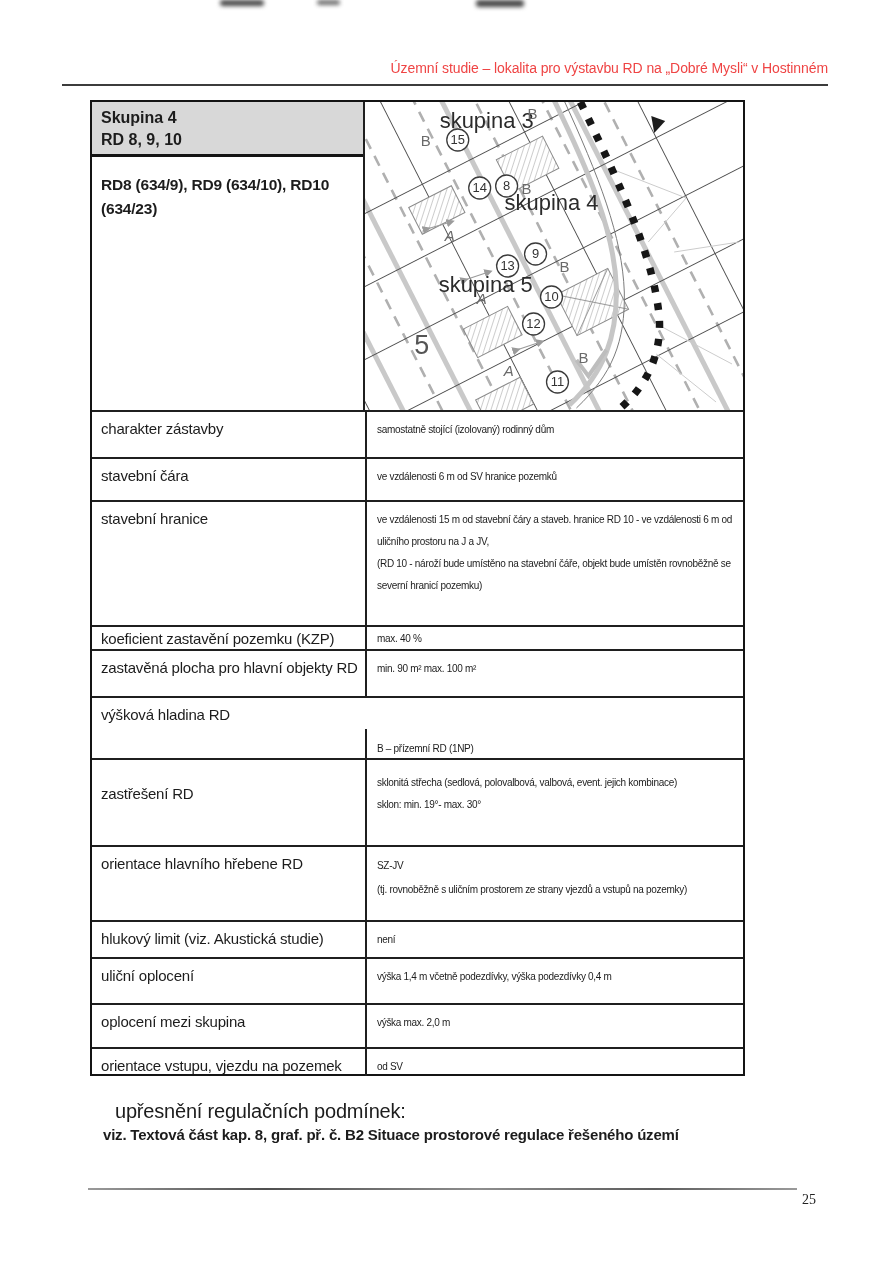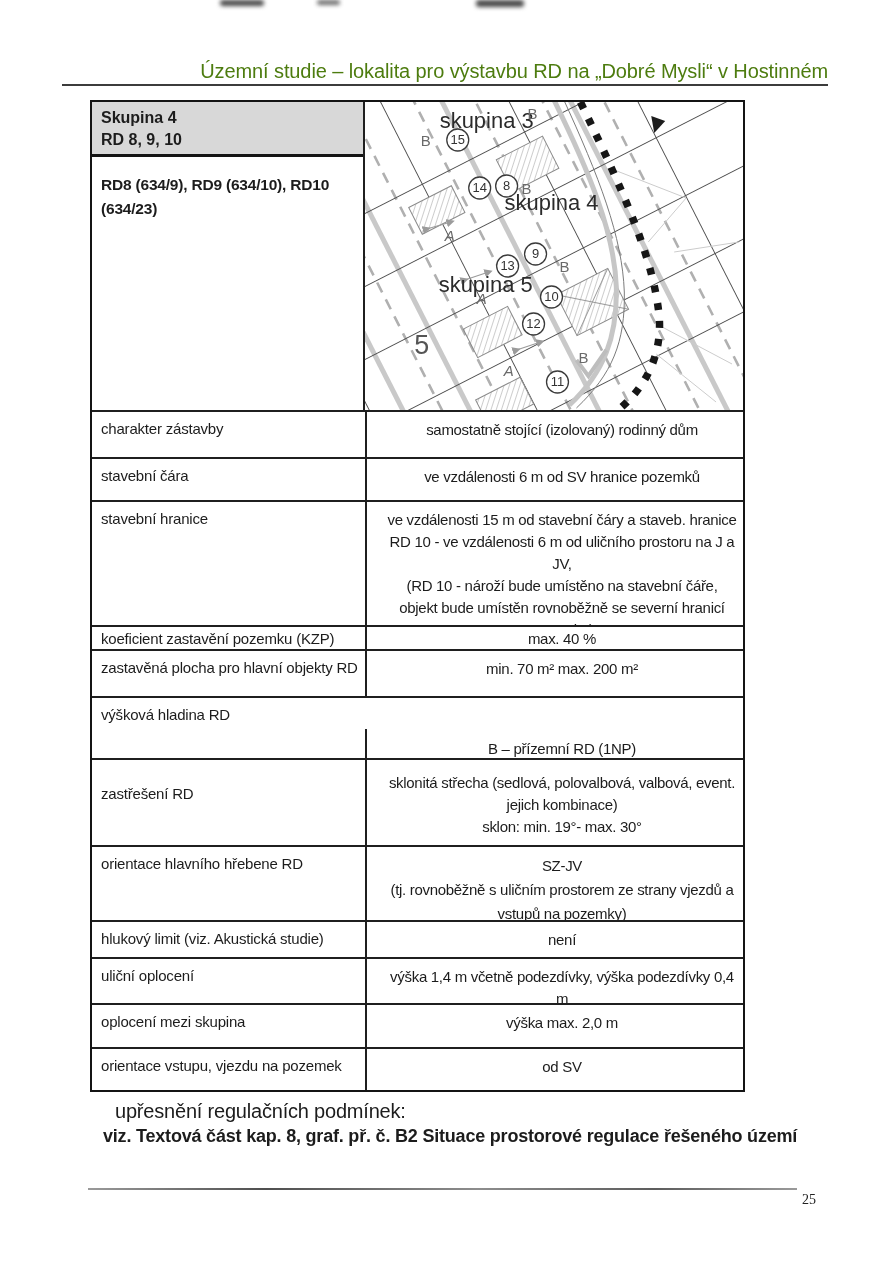--- a/index.html
+++ b/index.html
@@ -12,21 +12,21 @@
     overflow: hidden;
   }
   
   .smudge { position:absolute; top:0; background:#474747; filter:blur(2px); border-radius:3px; }
   .smudge.s1 { left:220px; width:44px; height:6px; }
   .smudge.s2 { left:317px; width:23px; height:5px; opacity:.8; }
   .smudge.s3 { left:476px; width:48px; height:7px; }
 
   .doc-header {
     position:absolute; top:60px; right:63px;
-    font-size:20px; letter-spacing:-0.1px; color:#4d7c0f;text-align:center;
+    font-size:14px; letter-spacing:-0.1px; color:#ef4444;text-align:center;
   }
   .header-rule { position:absolute; top:84px; left:62px; width:766px; height:2px; background:#3c3c3c; }
 
   .tbl {
     position:absolute; left:90px; top:100px; width:655px;
     border:2px solid #141414; background:#fff;
   }
   .toprow { display:grid; grid-template-columns:273px 1fr; height:308px; }
   .leftcol { border-right:2px solid #1f1f1f; display:flex; flex-direction:column; }
   .gcell {
@@ -35,33 +35,32 @@
   }
   .subcell { padding:16px 14px 0 9px; font-weight:bold; font-size:15.5px; line-height:24px; letter-spacing:-0.2px; }
   .mapcell { position:relative; overflow:hidden; background:#fff; }
   .mapcell svg { display:block; width:100%; height:100%; }
 
   .row { display:grid; grid-template-columns:273px 1fr; border-top:2px solid #1f1f1f; }
   .lab {
     padding:7px 6px 0 9px; font-size:15px; letter-spacing:-0.2px; line-height:20px;
   }
   .val {
-    border-left:2px solid #1f1f1f; padding:7px 6px 0 20px;
-    font-size:15px; letter-spacing:-0.3px; line-height:22px; white-space:pre-line;
+    border-left:2px solid #1f1f1f; padding:7px 6px 0 10px;
+    font-size:10px; letter-spacing:-0.3px; line-height:22px; white-space:pre-line;
     overflow:hidden;
-    text-align:center;
   }
   .row.tight .lab, .row.tight .val { padding-top:2px; line-height:19px; }
   .row.roof .lab { padding-top:24px; }
   .row.roof .val { padding-top:12px; }
   .row.height2 .val { line-height:26px;margin-top:31px; }
   .row.ridge .val { line-height:24px; }
 
   .footer-note { position:absolute; left:115px; top:1100px; font-size:20px; letter-spacing:-0.2px; }
-  .footer-ref  { position:absolute; left:103px; top:1126px; font-size:18px; font-weight:bold; letter-spacing:-0.2px; }
+  .footer-ref  { position:absolute; left:103px; top:1126px; font-size:15px; font-weight:bold; letter-spacing:-0.2px; }
 
   .bottom-rule { position:absolute; left:88px; top:1188px; width:709px; height:2px;
     background:linear-gradient(90deg,#9a9a9a,#4f4f4f 25%,#8d8d8d 55%,#5d5d5d 80%,#9a9a9a); }
   .page-num { position:absolute; left:802px; top:1192px; font-family:"Liberation Serif", serif; font-size:14px; color:#222; }
 </style>
 </head>
 <body>
 
 <div class="smudge s1"></div>
 <div class="smudge s2"></div>
@@ -223,21 +222,21 @@
     <div class="lab">stavební hranice</div>
     <div class="val">ve vzdálenosti 15 m od stavební čáry a staveb. hranice RD 10 - ve vzdálenosti 6 m od uličního prostoru na J a JV,
 (RD 10 - nároží bude umístěno na stavební čáře, objekt bude umístěn rovnoběžně se severní hranicí pozemku)</div>
   </div>
   <div class="row tight" style="height:24px">
     <div class="lab">koeficient zastavění pozemku (KZP)</div>
     <div class="val">max. 40 %</div>
   </div>
   <div class="row" style="height:47px">
     <div class="lab">zastavěná plocha pro hlavní objekty RD</div>
-    <div class="val">min. 70 m²  max. 200 m²</div>
+    <div class="val">min. 90 m²  max. 100 m²</div>
   </div>
   <div class="row height2" style="height:62px">
     <div class="lab">výšková hladina RD</div>
     <div class="val">B – přízemní RD (1NP)
 (výška hlavního hřebene RD max. 6,0 m)</div>
   </div>
   <div class="row roof" style="height:87px">
     <div class="lab">zastřešení RD</div>
     <div class="val">sklonitá střecha (sedlová, polovalbová, valbová, event. jejich kombinace)
 sklon: min. 19°- max. 30°</div>
@@ -252,21 +251,21 @@
     <div class="val">není</div>
   </div>
   <div class="row" style="height:46px">
     <div class="lab">uliční oplocení</div>
     <div class="val">výška 1,4 m včetně podezdívky, výška podezdívky 0,4 m</div>
   </div>
   <div class="row" style="height:44px">
     <div class="lab">oplocení mezi skupina</div>
     <div class="val">výška max. 2,0 m</div>
   </div>
-  <div class="row" style="height:43px">
+  <div class="row" style="height:27px">
     <div class="lab">orientace vstupu, vjezdu na pozemek</div>
     <div class="val">od SV</div>
   </div>
 </div>
 
 <div class="footer-note">upřesnění regulačních podmínek:</div>
 <div class="footer-ref">viz. Textová část kap. 8, graf. př. č. B2 Situace prostorové regulace řešeného území</div>
 
 <div class="bottom-rule"></div>
 <div class="page-num">25</div>

